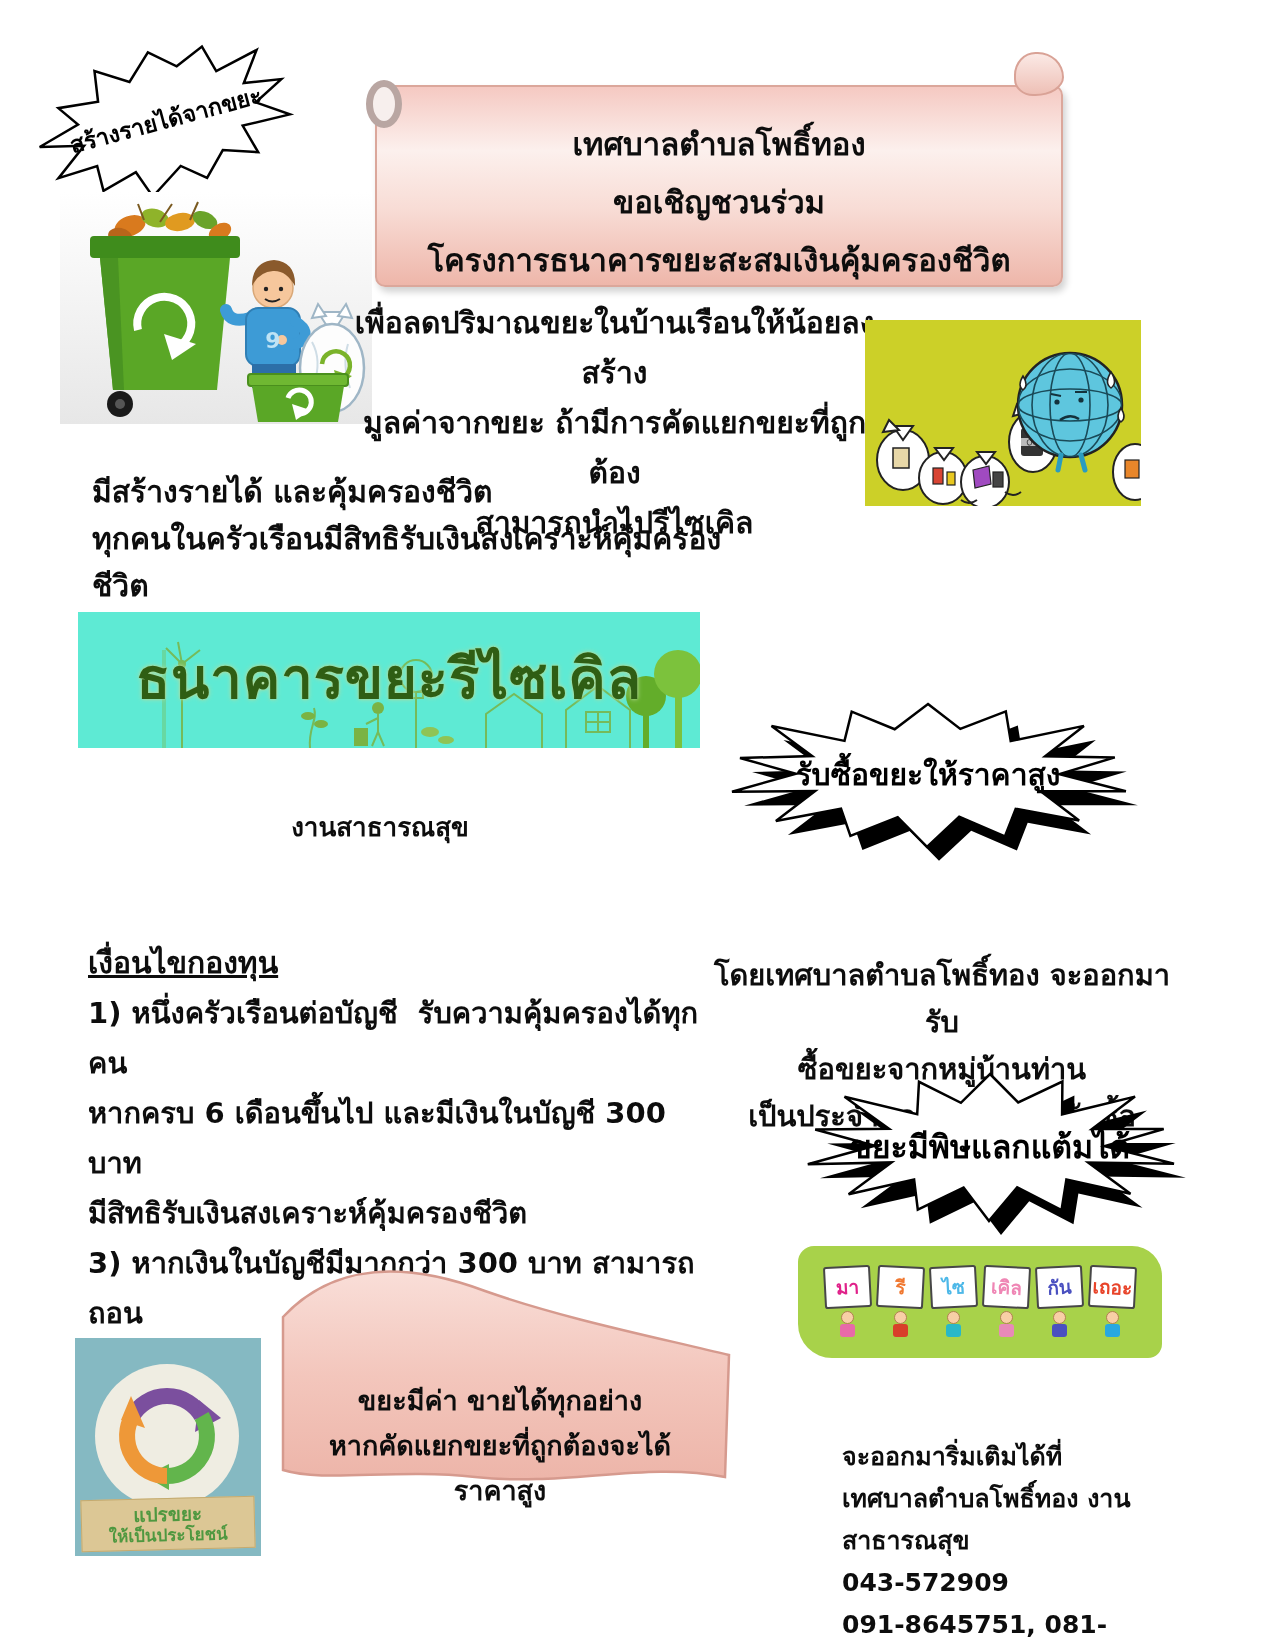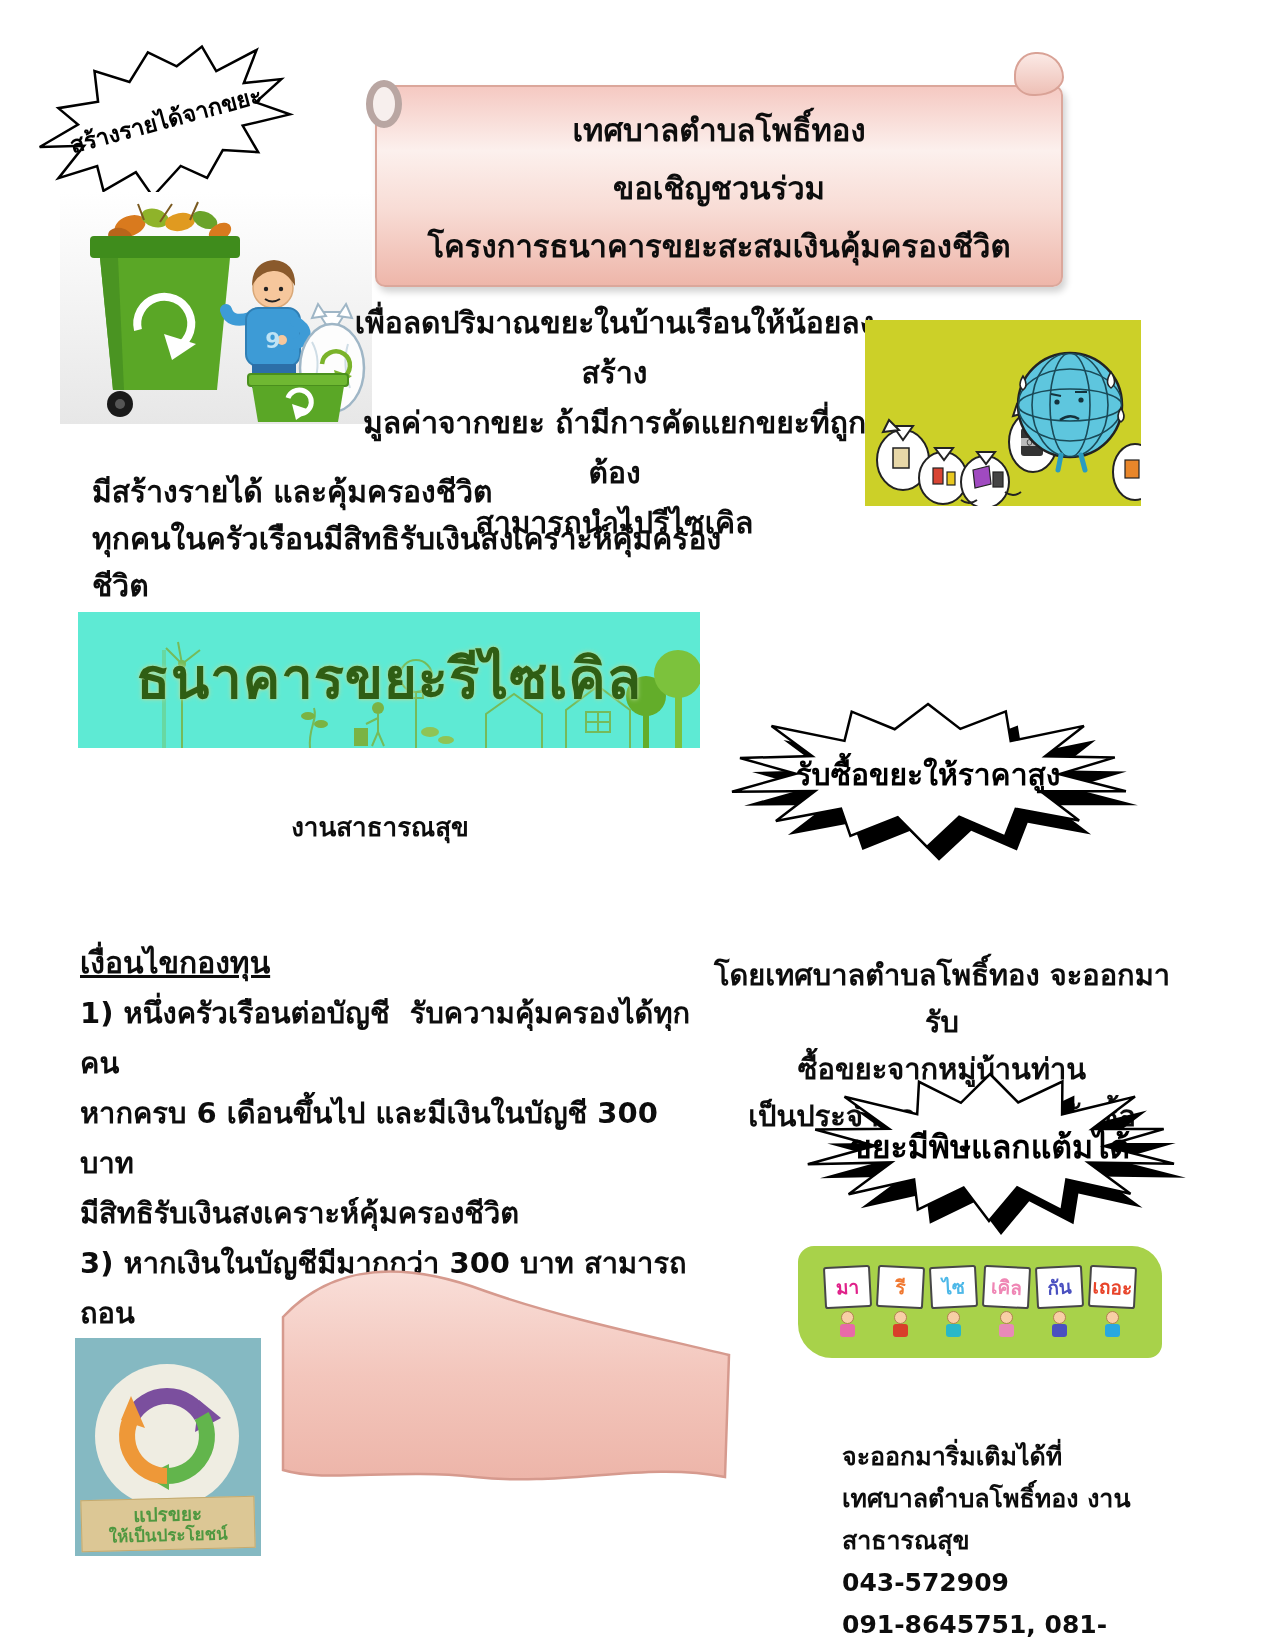--- a/index.html
+++ b/index.html
@@ -12,21 +12,21 @@
   #burst-income svg{position:absolute;left:0;top:0;overflow:visible;}
   .burst-label{position:absolute;left:0;top:0;width:100%;height:100%;display:flex;
                align-items:center;justify-content:center;font-weight:700;color:#000;}
   #burst-income .burst-label{font-size:23px;}
 
   
   #scroll{left:375px;top:85px;width:688px;height:202px;border:2px solid #dba79b;border-radius:10px;
           background:linear-gradient(180deg,#f5c9c2 0%,#fcf0ed 32%,#f8dcd5 62%,#eeb6aa 100%);
           box-shadow:3px 5px 7px rgba(0,0,0,.18);}
   #scroll .line{font-size:31px;font-weight:700;text-align:center;line-height:58px;}
-  #scroll{padding-top:14px;box-sizing:border-box;}
+  #scroll{padding-top:28px;box-sizing:border-box;}
   #curl-l{left:366px;top:80px;width:22px;height:34px;border:7px solid #b9a6a2;border-radius:50%;
           background:#f7efed;}
   #curl-r{left:1014px;top:52px;width:46px;height:40px;border:2px solid #d9a296;
           background:linear-gradient(180deg,#fbe9e5,#eec0b6);
           border-radius:45% 55% 60% 40%/55% 60% 45% 40%;}
 
   
   #bins{left:60px;top:192px;width:312px;height:232px;background:linear-gradient(180deg,#ffffff,#e7e7e7);}
 
   
@@ -49,21 +49,21 @@
   #burst-toxic{left:788px;top:1058px;width:404px;height:176px;}
   #burst-toxic .burst-label{font-size:32px;}
   #burst-buy svg,#burst-toxic svg{position:absolute;left:0;top:0;overflow:visible;}
 
   
   #apply{left:95px;top:806px;width:570px;text-align:center;font-weight:700;}
   #apply .l1{font-size:29px;line-height:46px;}
   #apply .l2{font-size:26px;line-height:42px;}
 
   
-  #conditions{left:80px;top:938px;width:630px;font-size:29px;font-weight:700;line-height:50px;}
+  #conditions{left:88px;top:938px;width:630px;font-size:29px;font-weight:700;line-height:50px;}
   #conditions .heading{font-size:30px;text-decoration:underline;}
   #conditions div{white-space:pre-wrap;}
 
   
   #pickup{left:698px;top:952px;width:488px;text-align:center;font-size:29px;font-weight:700;line-height:47px;}
 
   
   #kids{left:798px;top:1246px;width:364px;height:112px;background:#a8d24a;
         border-radius:16px 30px 14px 34px;}
   #kids .signs{display:flex;gap:6px;justify-content:center;padding-top:20px;}
@@ -340,20 +340,24 @@
   <svg id="ribbon" class="abs" width="474" height="262" viewBox="0 0 474 262">
     <defs>
       <linearGradient id="ribbonGrad" x1="0" y1="0" x2="0" y2="1">
         <stop offset="0" stop-color="#f9ded8"></stop>
           <stop offset="0.5" stop-color="#f3c6bc"></stop>
         <stop offset="1" stop-color="#edb5a9"></stop>
       </linearGradient>
     </defs>
     <path d="M 20,92 C 70,38 142,36 222,66 C 302,94 392,112 466,130 L 462,252 C 382,236 302,262 212,252 C 132,243 62,258 20,245 Z" fill="url(#ribbonGrad)" stroke="#d69a8e" stroke-width="2.5"></path>
   </svg>
+  <div id="ribbon-text" class="abs">
+    <div>ขยะมีค่า ขายได้ทุกอย่าง</div>
+    <div>หากคัดแยกขยะที่ถูกต้องจะได้ราคาสูง</div>
+  </div>
 
   <div id="transform" class="abs">
     <svg width="186" height="218" viewBox="0 0 186 218" style="position:absolute;left:0;top:0;">
       <circle cx="92" cy="98" r="72" fill="#efede2"></circle>
       <path d="M57.4,78 A40,40 0 0 1 126.6,78" stroke="#7b4f9e" stroke-width="16" fill="none"></path>
       <polygon points="124,62 146,80 120,94" fill="#7b4f9e"></polygon>
       <path d="M126.6,78 A40,40 0 0 1 92,138" stroke="#62b54c" stroke-width="16" fill="none"></path>
       <polygon points="94,126 94,152 70,138" fill="#62b54c"></polygon>
       <path d="M92,138 A40,40 0 0 1 57.4,78" stroke="#ee9838" stroke-width="16" fill="none"></path>
       <polygon points="46,82 70,90 56,58" fill="#ee9838"></polygon>

